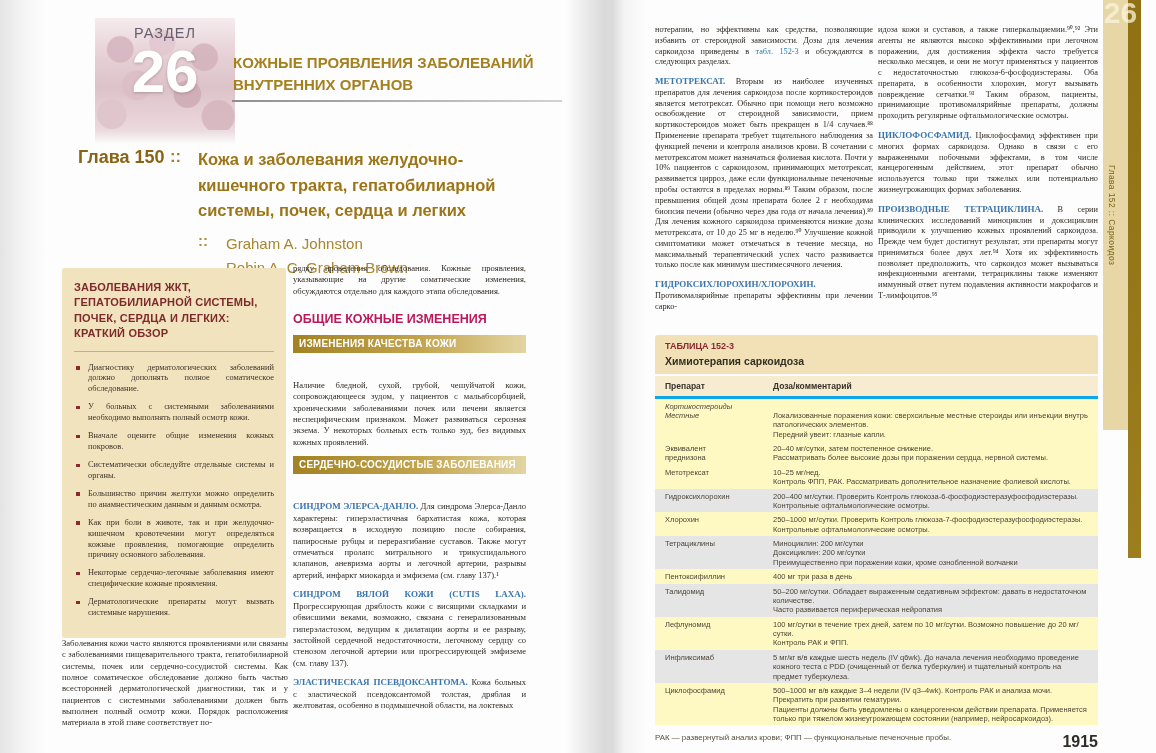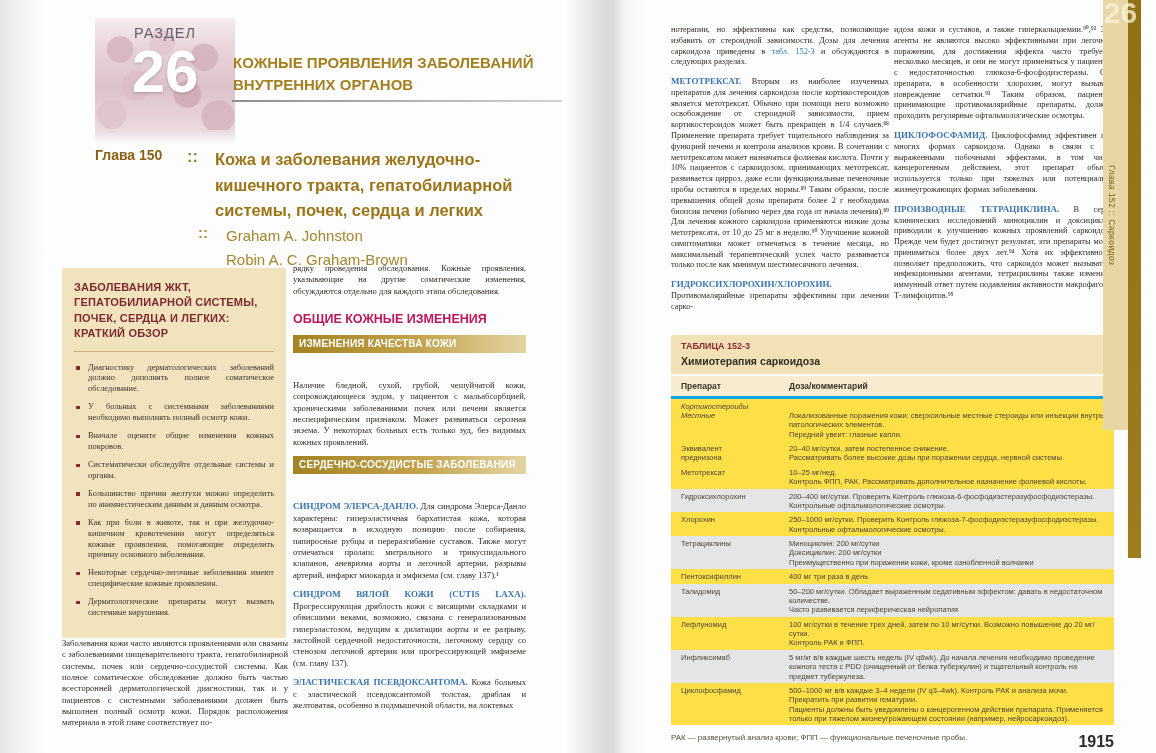--- a/index.html
+++ b/index.html
@@ -29,25 +29,25 @@
   .section-number{position:absolute;left:95px;top:40px;width:140px;text-align:center;
     font-family:"Liberation Sans",sans-serif;font-size:60px;font-weight:bold;color:#ffffff;
     text-shadow:0 1px 3px rgba(120,90,100,.45);line-height:1.05;}
   .masthead-title{position:absolute;left:233px;top:52px;width:320px;
     font-family:"Liberation Sans",sans-serif;font-size:15px;font-weight:bold;color:#a5801f;line-height:1.45;}
   .masthead-rule{position:absolute;left:232px;top:100px;width:330px;height:2px;
     background:linear-gradient(90deg,#8e8e8e,#d2d2d2);}
   
   .chapter{position:absolute;left:78px;top:147px;width:480px;}
   .ch-row{display:flex;}
-  .ch-label{width:92px;font-family:"Liberation Sans",sans-serif;font-size:14px;font-weight:bold;color:#8a6414;margin-left:17px;}
+  .ch-label{width:92px;font-family:"Liberation Sans",sans-serif;font-size:18px;font-weight:bold;color:#8a6414;}
   .ch-sep{width:28px;font-family:"Liberation Sans",sans-serif;font-size:16.5px;font-weight:bold;color:#a5801f;}
   .ch-title{width:330px;font-family:"Liberation Sans",sans-serif;font-size:16.5px;font-weight:bold;
     color:#9c7518;line-height:1.55;}
-  .ch-authors{margin-top:0;}
+  .ch-authors{margin-top:8px;}
   .au-sep{margin-left:120px;width:28px;font-family:"Liberation Sans",sans-serif;font-size:15px;
     font-weight:bold;color:#b08e3a;display:inline-block;}
   .au-names{display:inline-block;vertical-align:top;font-family:"Liberation Sans",sans-serif;
     font-size:15px;color:#a8852f;line-height:1.6;}
   
   .left-col{position:absolute;left:62px;top:268px;width:226px;}
   .summary-box{box-sizing:border-box;width:224px;background:#f1e3bd;border-radius:2px;
     padding:12px 12px 12px 12px;}
   .box-title{font-family:"Liberation Sans",sans-serif;font-size:11px;font-weight:bold;
     color:#7e2a2c;line-height:1.4;letter-spacing:.2px;}
@@ -60,36 +60,36 @@
   .intro{margin-top:12px;}
   
   .mid-col{position:absolute;left:293px;top:263px;width:233px;}
   h2.plain{font-family:"Liberation Sans",sans-serif;font-size:12.5px;font-weight:bold;
     color:#be185d;margin:15px 0 9px;}
   .banner{background:linear-gradient(90deg,#a28222 0%,#c3a44e 55%,#e3d5a2 100%);color:#ffffff;
     font-family:"Liberation Sans",sans-serif;font-size:10px;font-weight:bold;line-height:16px;
     padding:1px 6px;margin:0 0 27px;letter-spacing:.2px;}
   .lead{font-family:Liberation Serif, serif;font-size:9px;font-weight:bold;color:#3b75ad;}
   
-  .right-page{position:absolute;left:671px;top:25px;width:443px;}
+  .right-page{position:absolute;left:655px;top:25px;width:443px;}
   .rp-cols{display:flex;}
   .rcol1{width:218px;margin-right:5px;}
   .rcol2{width:220px;}
   .rp-cols p.body{font-size:8.3px;line-height:1.3;}
   .ref-link{color:#2e7ba6;}
   .rp-table{margin-top:14px;}
   .tbl-head{background:#f2e1b6;padding:6px 10px 7px;border-radius:3px 3px 0 0;}
   .tbl-label{font-family:"Liberation Sans",sans-serif;font-size:9px;font-weight:bold;color:#8a2a2e;margin-bottom:4px;}
   .tbl-title{font-family:"Liberation Sans",sans-serif;font-size:10.5px;font-weight:bold;color:#332e24;}
   .tbl-colhead{display:flex;background:#f8ecd0;margin-top:2px;padding:5px 10px;
     border-bottom:3px solid #0ea5e9;font-family:"Liberation Sans",sans-serif;
     font-size:8.5px;font-weight:bold;color:#36322a;}
   .c-drug{width:100px;flex:none;padding-right:8px;}
   .c-dose{flex:1;}
-  .tbl-row{display:flex;padding:3px 10px 2px;background:#fde047;
+  .tbl-row{display:flex;padding:3px 10px 2px;background:#fef9c3;
     font-family:"Liberation Sans",sans-serif;font-size:7.5px;line-height:1.25;color:#4b4537;}
   .tbl-row.alt{background:#e5e5e5;}
   .tbl-row .c-drug,.tbl-row .c-dose{white-space:pre-line;}
   .drug-italic .c-drug{font-style:italic;}
   .tbl-foot-row{display:flex;justify-content:space-between;align-items:flex-start;margin-top:8px;}
   .tbl-foot{flex:1;font-family:"Liberation Sans",sans-serif;font-size:7.9px;color:#57503e;}
   .page-number{font-family:"Liberation Sans",sans-serif;font-size:16px;font-weight:bold;
     color:#2e2b28;margin-left:12px;}
   
   .tab-band{position:absolute;left:1103px;top:0;width:25px;height:430px;background:#e8d7a6;}

